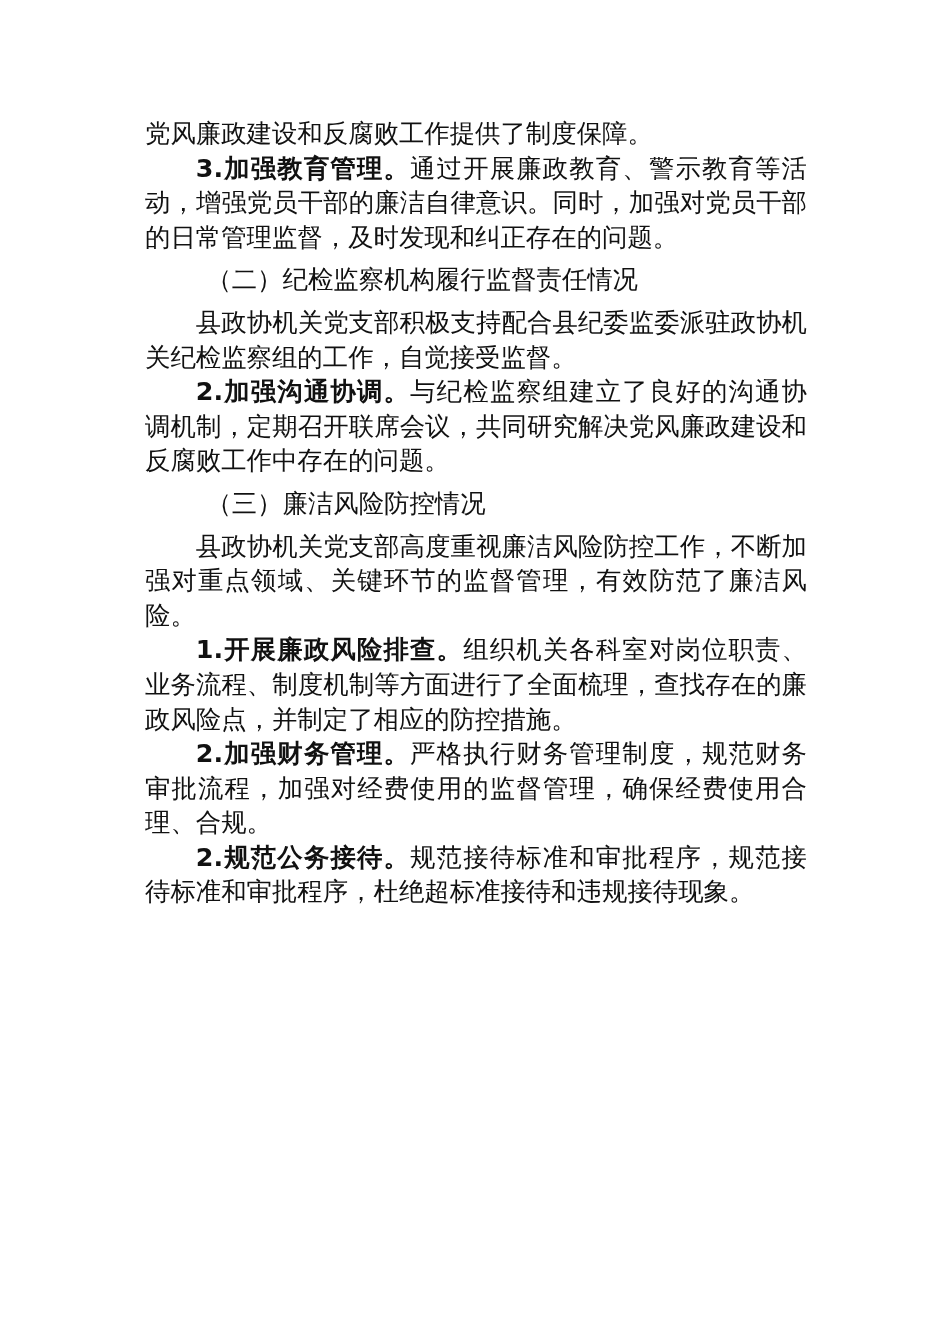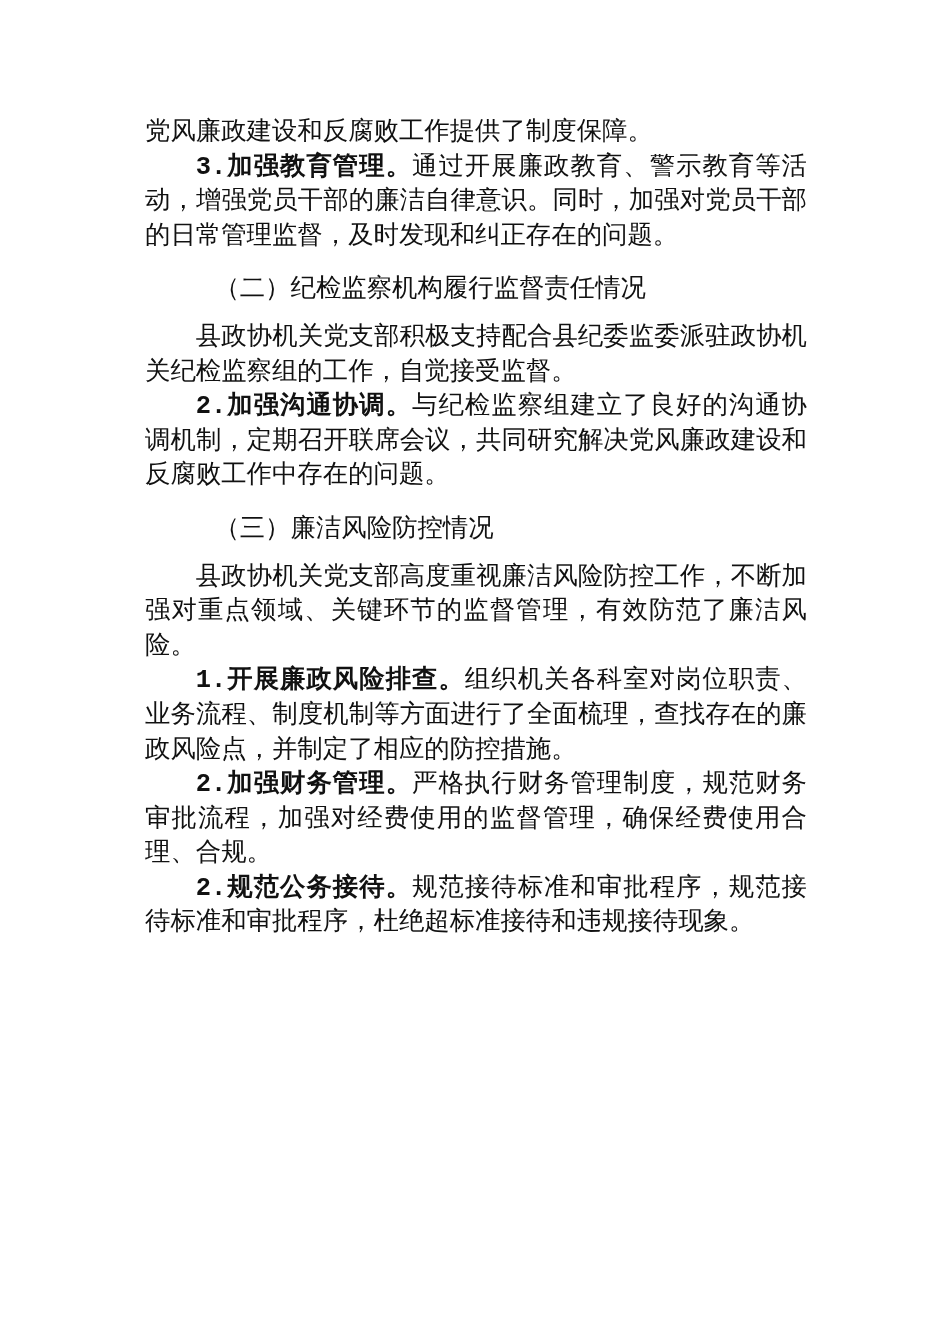--- a/index.html
+++ b/index.html
@@ -9,23 +9,23 @@
     left: 145px;
     top: 116px;
     width: 662px;
     font-family: "DejaVu Sans", sans-serif;
     font-size: 25.4px;
     line-height: 34.6px;
     color: #111111;
     text-align: justify;
     text-justify: inter-character;
   }
-  .p { margin: 0; text-indent: 2em; word-break: break-all; font-family: Liberation Mono, monospace; }
+  .p { margin: 0; text-indent: 2em; word-break: break-all; }
   .p.noindent { text-indent: 0; }
-  .h { margin: 16px; text-indent: 2.1em; }
+  .h { margin: 8px; text-indent: 2.1em; }
   .b { font-weight: bold; }
 </style>
 </head>
 <body>
 
 <div class="page">
   <p class="p noindent"><span>党风廉政建设和反腐败工作提供了制度保障。</span></p>
 
   <p class="p"><span class="b">3.加强教育管理。</span><span>通过开展廉政教育、警示教育等活动，增强党员干部的廉洁自律意识。同时，加强对党员干部的日常管理监督，及时发现和纠正存在的问题。</span></p>
 

